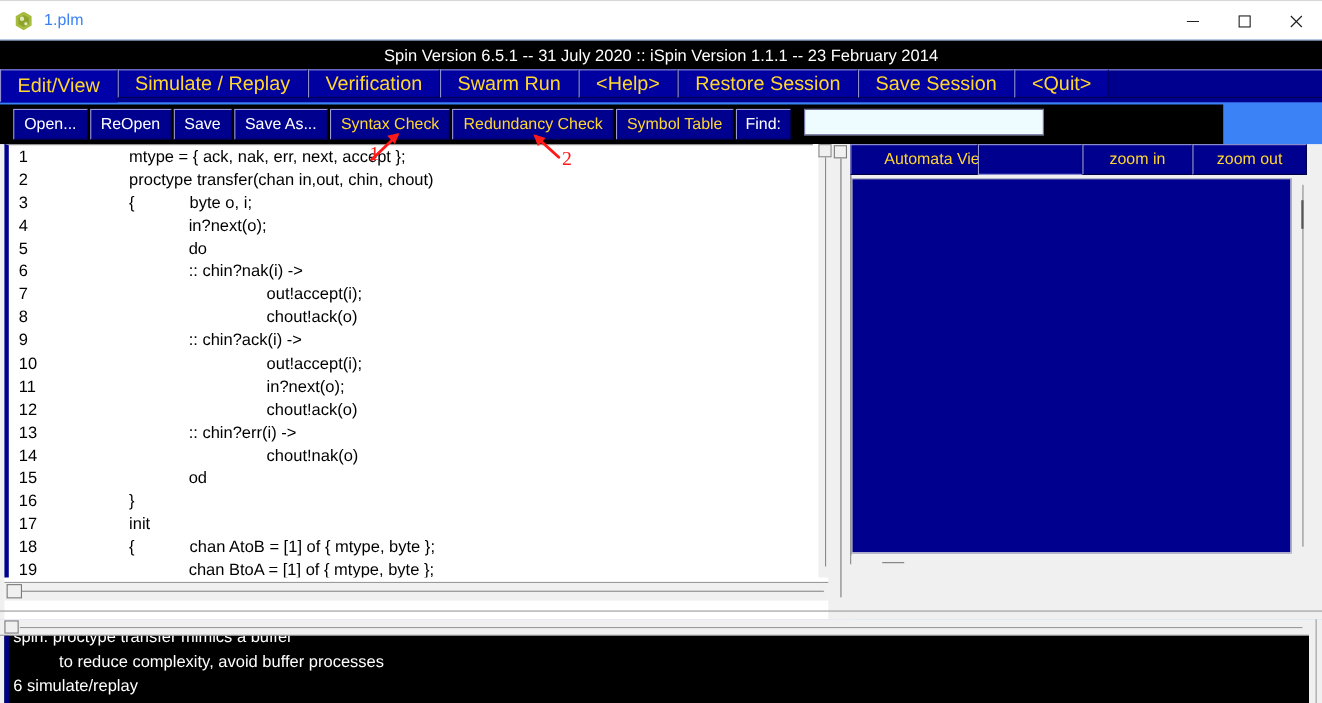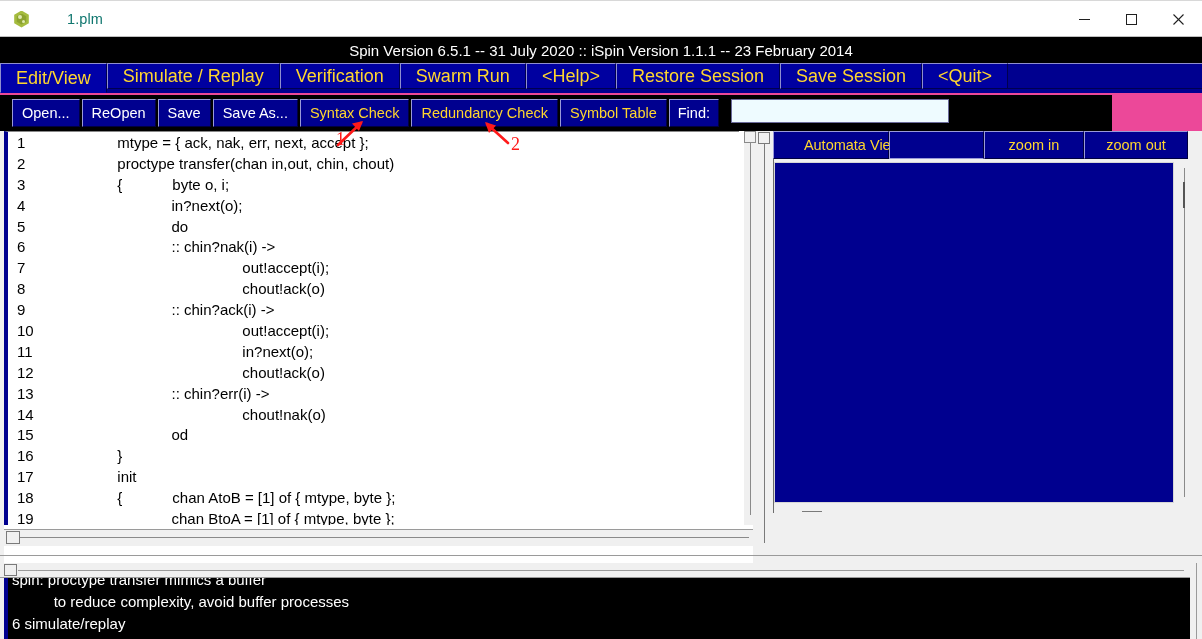--- a/index.html
+++ b/index.html
@@ -59,23 +59,22 @@
   .app-icon .dot1, .app-icon .dot2 {
     position: absolute;
     background: #dfe9b0;
     border-radius: 50%;
   }
   .app-icon .dot1 { width: 4px; height: 4px; left: 5px; top: 4px; }
   .app-icon .dot2 { width: 3px; height: 3px; left: 9px; top: 9px; }
 
   .win-title {
     font-size: 14.5px;
-    color: #0f766e;
+    color: #3b82f6;
     letter-spacing: 0.1px;
-    margin-left: 27px;
   }
   .win-controls {
     display: flex;
     height: 36px;
     flex: 0 0 auto;
   }
   .win-btn {
     width: 47px; height: 36px;
     display: flex;
     align-items: center;
@@ -85,21 +84,21 @@
     line-height: 1;
   }
   .win-btn svg { display: block; }
 
   
   .appframe {
     position: absolute;
     left: 0; top: 36px;
     width: 1202px;
     height: 603px;
-    background: #ec4899;
+    background: #3b82f6;
     border-top: 1px solid #bfbfbf;
   }
 
   
   .banner {
     position: absolute;
     left: 0; top: 0;
     width: 1202px; height: 26px;
     background: #000000;
     color: #ffffff;

